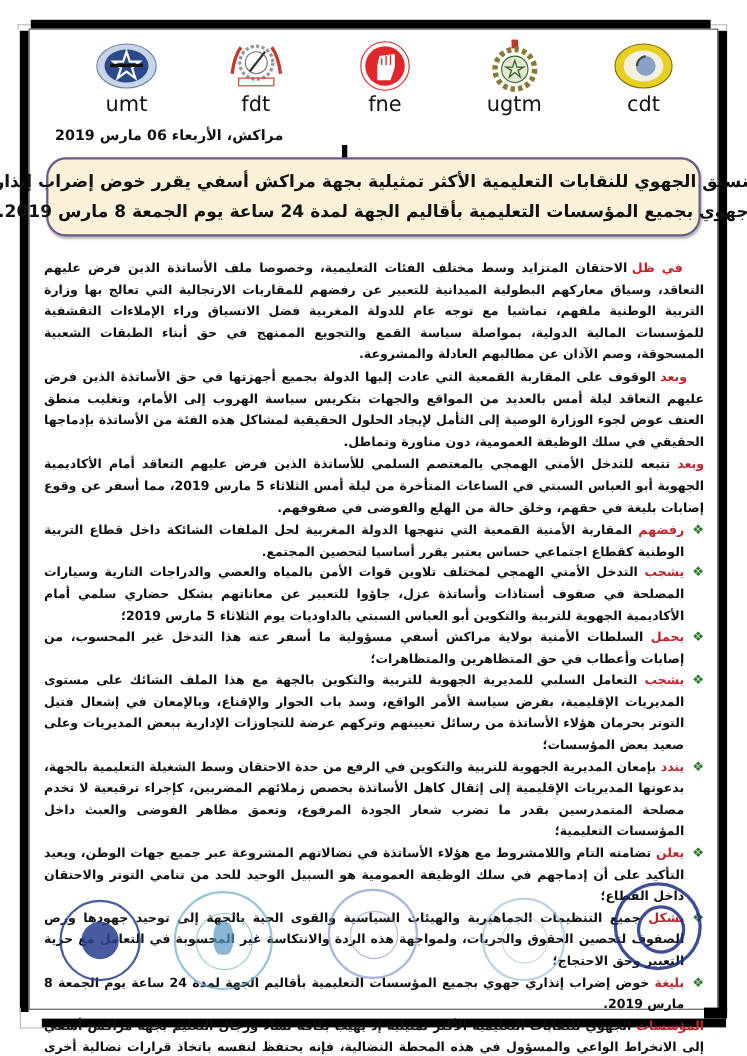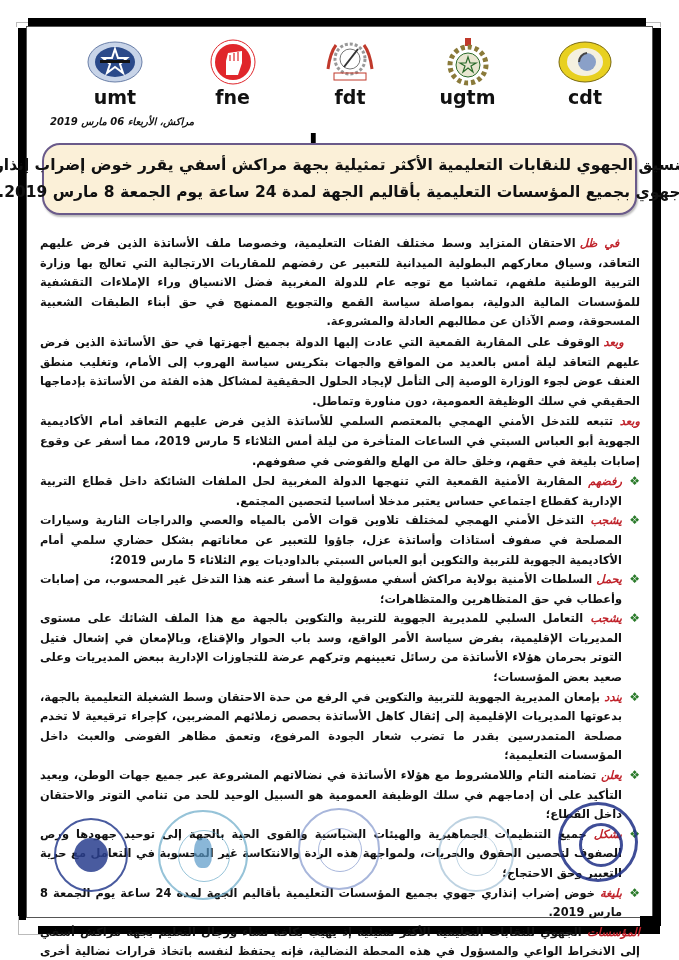--- a/index.html
+++ b/index.html
@@ -8,36 +8,36 @@
   .bar-top-cap-l { position: absolute; left: 16px; top: 22px; width: 14px; height: 4px; border: 1px solid #bbb; border-bottom: none; border-right: none; }
   .bar-top-cap-r { position: absolute; left: 646px; top: 22px; width: 14px; height: 4px; border: 1px solid #bbb; border-bottom: none; border-left: none; }
   .bar-left { position: absolute; left: 18px; top: 28px; width: 8px; height: 892px; background: #000; }
   .bar-right { position: absolute; left: 653px; top: 28px; width: 8px; height: 892px; background: #000; }
   .bar-bottom { position: absolute; left: 38px; top: 926px; width: 622px; height: 8px; background: #000; }
   .inner-border { position: absolute; left: 26px; top: 26px; width: 627px; height: 892px; border: 1px solid #555; box-sizing: border-box; }
   .corner-bl { position: absolute; left: 18px; top: 916px; width: 22px; height: 18px; border-left: 1px solid #bbb; border-bottom: 1px solid #bbb; }
   .corner-br { position: absolute; left: 640px; top: 916px; width: 21px; height: 10px; background: #000; }
 
   
-  .logos { position: absolute; left: 70px; top: 38px; width: 560px; height: 70px; display: flex; justify-content: space-between; align-items: flex-end; font-weight: bold; }
+  .logos { position: absolute; left: 70px; top: 38px; width: 560px; height: 70px; display: flex; justify-content: space-between; align-items: flex-start; }
   .logo { width: 90px; display: flex; flex-direction: column; align-items: center; }
   .logo-mark { width: 60px; height: 44px; display: flex; align-items: center; justify-content: center; }
   .logo-label { font-family: "DejaVu Sans", sans-serif; font-size: 19px; color: #111; line-height: 22px; margin-top: 2px; }
 
   
-  .date-line { position: absolute; left: 50px; top: 116px; font-size: 10px; font-weight: bold; color: #111; direction: rtl; font-style: italic; }
+  .date-line { position: absolute; left: 50px; top: 116px; font-size: 13px; font-weight: bold; color: #111; direction: rtl; }
   .doc-title { position: absolute; left: 270px; top: 96px; width: 140px; text-align: center; font-family: "DejaVu Serif", serif; font-size: 40px; font-weight: bold; color: #000; letter-spacing: 6px; direction: rtl; line-height: 44px; margin-top: 32px; }
 
   .headline-box { position: absolute; left: 42px; top: 143px; width: 595px; height: 72px; background: #fbf0d8; border: 2px solid #6a5a8a; border-radius: 18px; box-sizing: border-box; box-shadow: 1px 2px 2px #bbb; display: flex; flex-direction: column; justify-content: center; align-items: center; direction: rtl; }
   .headline-line { font-size: 15.5px; font-weight: bold; color: #111; line-height: 27px; white-space: nowrap; }
 
   
   .body { position: absolute; left: 40px; top: 234px; width: 600px; direction: rtl; text-align: justify; font-size: 11.4px; font-weight: bold; color: #111; line-height: 19.6px; }
   .para { margin: 0 0 1px 0; }
-  .lead { color: #c0232b; font-style: italic; }
+  .lead { color: #c0232b; }
   .bullets { list-style: none; margin: 0; padding: 0 18px 0 0; }
   .bullet { position: relative; margin: 0; }
   .bullet-icon { position: absolute; right: -18px; top: 0; color: #2a7a2a; font-size: 12px; }
 
   
   .stamps { position: absolute; left: 40px; top: 838px; width: 600px; height: 82px; }
   .stamp { position: absolute; border-radius: 50%; box-sizing: border-box; }
   .stamp-inner { position: absolute; border-radius: 50%; }
 </style>
 </head>
@@ -60,41 +60,41 @@
         <ellipse cx="29" cy="22" rx="27" ry="20" fill="#c8d4e8" stroke="#6a7fa8" stroke-width="1"></ellipse>
         <ellipse cx="29" cy="22" rx="20" ry="15" fill="#2b4a8a"></ellipse>
         <polygon points="29,9 32,18 41,18 34,24 37,33 29,27 21,33 24,24 17,18 26,18" fill="none" stroke="#fff" stroke-width="2"></polygon>
         <rect x="14" y="20" width="30" height="3" fill="#111"></rect>
       </svg>
     </div>
     <div class="logo-label">umt</div>
   </div>
   <div class="logo">
     <div class="logo-mark">
-      <svg width="50" height="46" viewBox="0 0 50 46">
-        <circle cx="25" cy="23" r="22" fill="#fff" stroke="#e0262b" stroke-width="1"></circle>
-        <circle cx="25" cy="23" r="18" fill="#e0262b"></circle>
-        <path d="M18 36 L18 22 L20 14 L34 12 L34 24 L30 36 Z" fill="#fff"></path>
-        <path d="M22 16 L22 22 M26 14 L26 22 M30 13 L30 22" stroke="#e0262b" stroke-width="1.2"></path>
-      </svg>
-    </div>
-    <div class="logo-label">fne</div>
-  </div>
-  <div class="logo">
-    <div class="logo-mark">
       <svg width="60" height="46" viewBox="0 0 60 46">
         <circle cx="30" cy="20" r="15" fill="none" stroke="#999" stroke-width="3" stroke-dasharray="3 2"></circle>
         <circle cx="30" cy="20" r="10" fill="none" stroke="#777" stroke-width="1"></circle>
         <line x1="24" y1="28" x2="38" y2="10" stroke="#333" stroke-width="2"></line>
         <path d="M8 30 Q10 14 16 6" stroke="#c0392b" stroke-width="3" fill="none"></path>
         <path d="M52 30 Q50 14 44 6" stroke="#c0392b" stroke-width="3" fill="none"></path>
         <rect x="14" y="34" width="32" height="7" fill="none" stroke="#c0392b" stroke-width="1"></rect>
       </svg>
     </div>
     <div class="logo-label">fdt</div>
+  </div>
+  <div class="logo">
+    <div class="logo-mark">
+      <svg width="50" height="46" viewBox="0 0 50 46">
+        <circle cx="25" cy="23" r="22" fill="#fff" stroke="#e0262b" stroke-width="1"></circle>
+        <circle cx="25" cy="23" r="18" fill="#e0262b"></circle>
+        <path d="M18 36 L18 22 L20 14 L34 12 L34 24 L30 36 Z" fill="#fff"></path>
+        <path d="M22 16 L22 22 M26 14 L26 22 M30 13 L30 22" stroke="#e0262b" stroke-width="1.2"></path>
+      </svg>
+    </div>
+    <div class="logo-label">fne</div>
   </div>
   <div class="logo">
     <div class="logo-mark">
       <svg width="50" height="50" viewBox="0 0 50 50">
         <rect x="22" y="1" width="6" height="8" fill="#c0392b"></rect>
         <circle cx="25" cy="28" r="18" fill="none" stroke="#8a7a3a" stroke-width="5" stroke-dasharray="4 3"></circle>
         <circle cx="25" cy="28" r="12" fill="#e8e6d0" stroke="#2a6a2a" stroke-width="1"></circle>
         <polygon points="25,20 27,26 33,26 28,29 30,35 25,31 20,35 22,29 17,26 23,26" fill="none" stroke="#2a6a2a" stroke-width="1.2"></polygon>
       </svg>
     </div>
@@ -120,21 +120,21 @@
   <div class="headline-line">التنسيق الجهوي للنقابات التعليمية الأكثر تمثيلية بجهة مراكش أسفي يقرر خوض إضراب إنذاري</div>
   <div class="headline-line">جهوي بجميع المؤسسات التعليمية بأقاليم الجهة لمدة 24 ساعة يوم الجمعة 8 مارس 2019.</div>
 </div>
 
 <div class="body">
   <p class="para">&nbsp;&nbsp;&nbsp;<span class="lead">في ظل</span><span> الاحتقان المتزايد وسط مختلف الفئات التعليمية، وخصوصا ملف الأساتذة الذين فرض عليهم التعاقد، وسياق معاركهم البطولية الميدانية للتعبير عن رفضهم للمقاربات الارتجالية التي تعالج بها وزارة التربية الوطنية ملفهم، تماشيا مع توجه عام للدولة المغربية فضل الانسياق وراء الإملاءات التقشفية للمؤسسات المالية الدولية، بمواصلة سياسة القمع والتجويع الممنهج في حق أبناء الطبقات الشعبية المسحوقة، وصم الآذان عن مطالبهم العادلة والمشروعة.</span></p>
   <p class="para">&nbsp;&nbsp;&nbsp;<span class="lead">وبعد</span><span> الوقوف على المقاربة القمعية التي عادت إليها الدولة بجميع أجهزتها في حق الأساتذة الذين فرض عليهم التعاقد ليلة أمس بالعديد من المواقع والجهات بتكريس سياسة الهروب إلى الأمام، وتغليب منطق العنف عوض لجوء الوزارة الوصية إلى التأمل لإيجاد الحلول الحقيقية لمشاكل هذه الفئة من الأساتذة بإدماجها الحقيقي في سلك الوظيفة العمومية، دون مناورة وتماطل.</span></p>
   <p class="para"><span class="lead">وبعد</span><span> تتبعه للتدخل الأمني الهمجي بالمعتصم السلمي للأساتذة الذين فرض عليهم التعاقد أمام الأكاديمية الجهوية أبو العباس السبتي في الساعات المتأخرة من ليلة أمس الثلاثاء 5 مارس 2019، مما أسفر عن وقوع إصابات بليغة في حقهم، وخلق حالة من الهلع والفوضى في صفوفهم.</span></p>
 
   <ul class="bullets">
-    <li class="bullet"><span class="bullet-icon">❖</span><span class="lead">رفضهم</span><span> المقاربة الأمنية القمعية التي تنهجها الدولة المغربية لحل الملفات الشائكة داخل قطاع التربية الإدارية كقطاع اجتماعي حساس يعتبر مدخلا أساسيا لتحصين المجتمع.</span></li>
+    <li class="bullet"><span class="bullet-icon">❖</span><span class="lead">رفضهم</span><span> المقاربة الأمنية القمعية التي تنهجها الدولة المغربية لحل الملفات الشائكة داخل قطاع التربية الوطنية كقطاع اجتماعي حساس يعتبر يقرر أساسيا لتحصين المجتمع.</span></li>
     <li class="bullet"><span class="bullet-icon">❖</span><span class="lead">يشجب</span><span> التدخل الأمني الهمجي لمختلف تلاوين قوات الأمن بالمياه والعصي والدراجات النارية وسيارات المصلحة في صفوف أستاذات وأساتذة عزل، جاؤوا للتعبير عن معاناتهم بشكل حضاري سلمي أمام الأكاديمية الجهوية للتربية والتكوين أبو العباس السبتي بالداوديات يوم الثلاثاء 5 مارس 2019؛</span></li>
     <li class="bullet"><span class="bullet-icon">❖</span><span class="lead">يحمل</span><span> السلطات الأمنية بولاية مراكش أسفي مسؤولية ما أسفر عنه هذا التدخل غير المحسوب، من إصابات وأعطاب في حق المتظاهرين والمتظاهرات؛</span></li>
     <li class="bullet"><span class="bullet-icon">❖</span><span class="lead">يشجب</span><span> التعامل السلبي للمديرية الجهوية للتربية والتكوين بالجهة مع هذا الملف الشائك على مستوى المديريات الإقليمية، بفرض سياسة الأمر الواقع، وسد باب الحوار والإقناع، وبالإمعان في إشعال فتيل التوتر بحرمان هؤلاء الأساتذة من رسائل تعيينهم وتركهم عرضة للتجاوزات الإدارية ببعض المديريات وعلى صعيد بعض المؤسسات؛</span></li>
     <li class="bullet"><span class="bullet-icon">❖</span><span class="lead">يندد</span><span> بإمعان المديرية الجهوية للتربية والتكوين في الرفع من حدة الاحتقان وسط الشغيلة التعليمية بالجهة، بدعوتها المديريات الإقليمية إلى إثقال كاهل الأساتذة بحصص زملائهم المضربين، كإجراء ترقيعية لا تخدم مصلحة المتمدرسين بقدر ما تضرب شعار الجودة المرفوع، وتعمق مظاهر الفوضى والعبث داخل المؤسسات التعليمية؛</span></li>
     <li class="bullet"><span class="bullet-icon">❖</span><span class="lead">يعلن</span><span> تضامنه التام واللامشروط مع هؤلاء الأساتذة في نضالاتهم المشروعة عبر جميع جهات الوطن، ويعيد التأكيد على أن إدماجهم في سلك الوظيفة العمومية هو السبيل الوحيد للحد من تنامي التوتر والاحتقان داخل القطاع؛</span></li>
     <li class="bullet"><span class="bullet-icon">❖</span><span class="lead">بشكل</span><span> جميع التنظيمات الجماهيرية والهيئات السياسية والقوى الحية بالجهة إلى توحيد جهودها ورص الصفوف لتحصين الحقوق والحريات، ولمواجهة هذه الردة والانتكاسة غير المحسوبة في التعامل مع حرية التعبير وحق الاحتجاج؛</span></li>
     <li class="bullet"><span class="bullet-icon">❖</span><span class="lead">بليغة</span><span> خوض إضراب إنذاري جهوي بجميع المؤسسات التعليمية بأقاليم الجهة لمدة 24 ساعة يوم الجمعة 8 مارس 2019.</span></li>
   </ul>
 
   <p class="para"><span class="lead">المؤسسات</span><span> الجهوي للنقابات التعليمية الأكثر تمثيلية إذ يهيب بكافة نساء ورجال التعليم بجهة مراكش أسفي إلى الانخراط الواعي والمسؤول في هذه المحطة النضالية، فإنه يحتفظ لنفسه باتخاذ قرارات نضالية أخرى سيعلن عنها لاحقا.</span></p>

